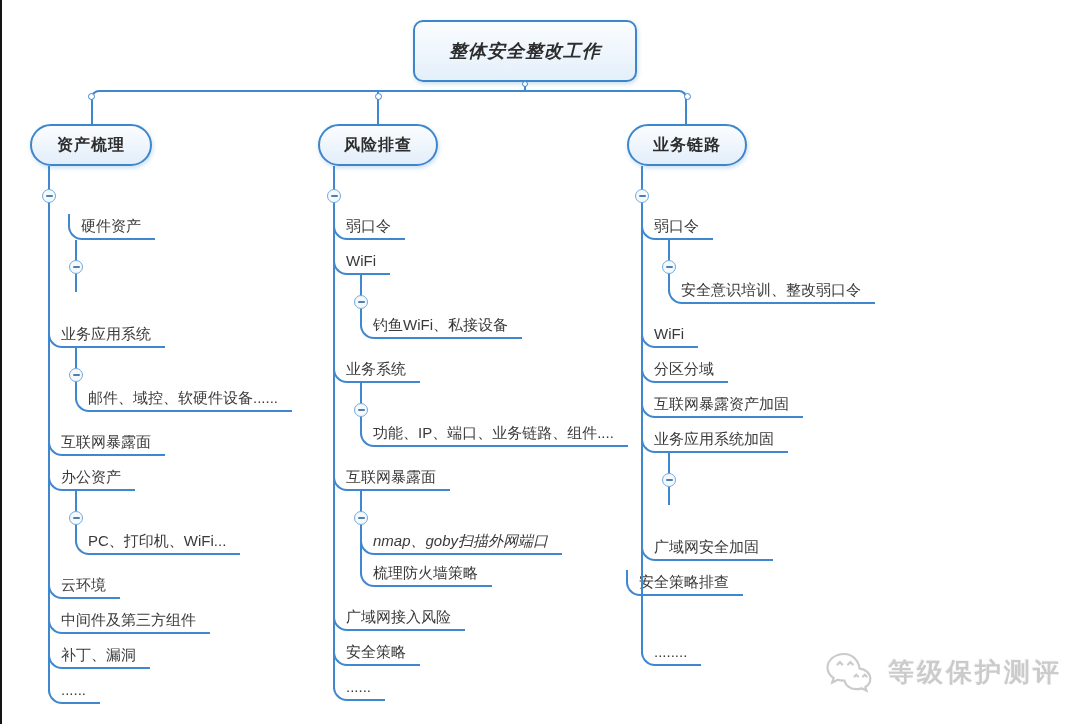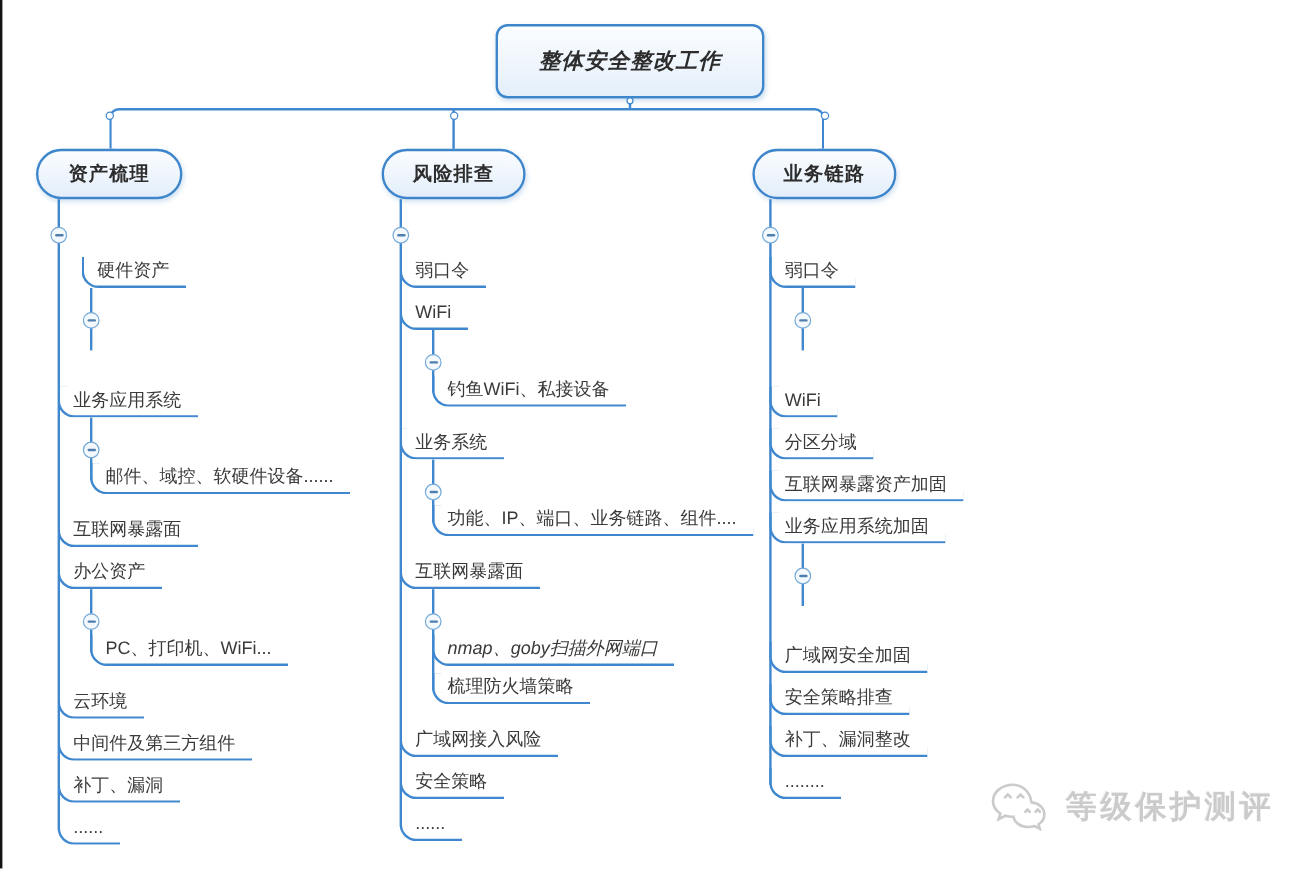--- a/index.html
+++ b/index.html
@@ -114,33 +114,33 @@
     </div>
     <div class="node" style="left: 333px; top: 605px;">广域网接入风险</div>
     <div class="node" style="left: 333px; top: 640px;">安全策略</div>
     <div class="node" style="left: 333px; top: 675px;">......</div>
     <div class="vline" style="left: 333px; top: 166px; height: 523px;"></div>
     <div class="minus" style="left: 327px; top: 189px;">
       <i></i>
     </div>
     <div class="pill" style="left: 627px; width: 120px;">业务链路</div>
     <div class="node" style="left: 641px; top: 214px;">弱口令</div>
+    <div class="node" style="left: 668px; top: 278px;">安全意识培训、整改弱口令</div>
     <div class="vline" style="left: 668px; top: 240px; height: 52px;"></div>
     <div class="minus" style="left: 662px; top: 260px;">
       <i></i>
     </div>
     <div class="node" style="left: 641px; top: 322px;">WiFi</div>
     <div class="node" style="left: 641px; top: 357px;">分区分域</div>
     <div class="node" style="left: 641px; top: 392px;">互联网暴露资产加固</div>
     <div class="node" style="left: 641px; top: 427px;">业务应用系统加固</div>
     <div class="vline" style="left: 668px; top: 453px; height: 52px;"></div>
     <div class="minus" style="left: 662px; top: 473px;">
       <i></i>
     </div>
     <div class="node" style="left: 641px; top: 535px;">广域网安全加固</div>
-    <div class="node" style="left: 641px; top: 570px;">安全策略排查</div>
-    <div class="node" style="left: 641px; top: 605px;">补丁、漏洞整改</div>
+    <div class="node" style="left: 626px; top: 570px;">安全策略排查</div>
     <div class="node" style="left: 641px; top: 640px;">........</div>
     <div class="vline" style="left: 641px; top: 166px; height: 488px;"></div>
     <div class="minus" style="left: 635px; top: 189px;">
       <i></i>
     </div>
   </div>
 
 </body></html>

